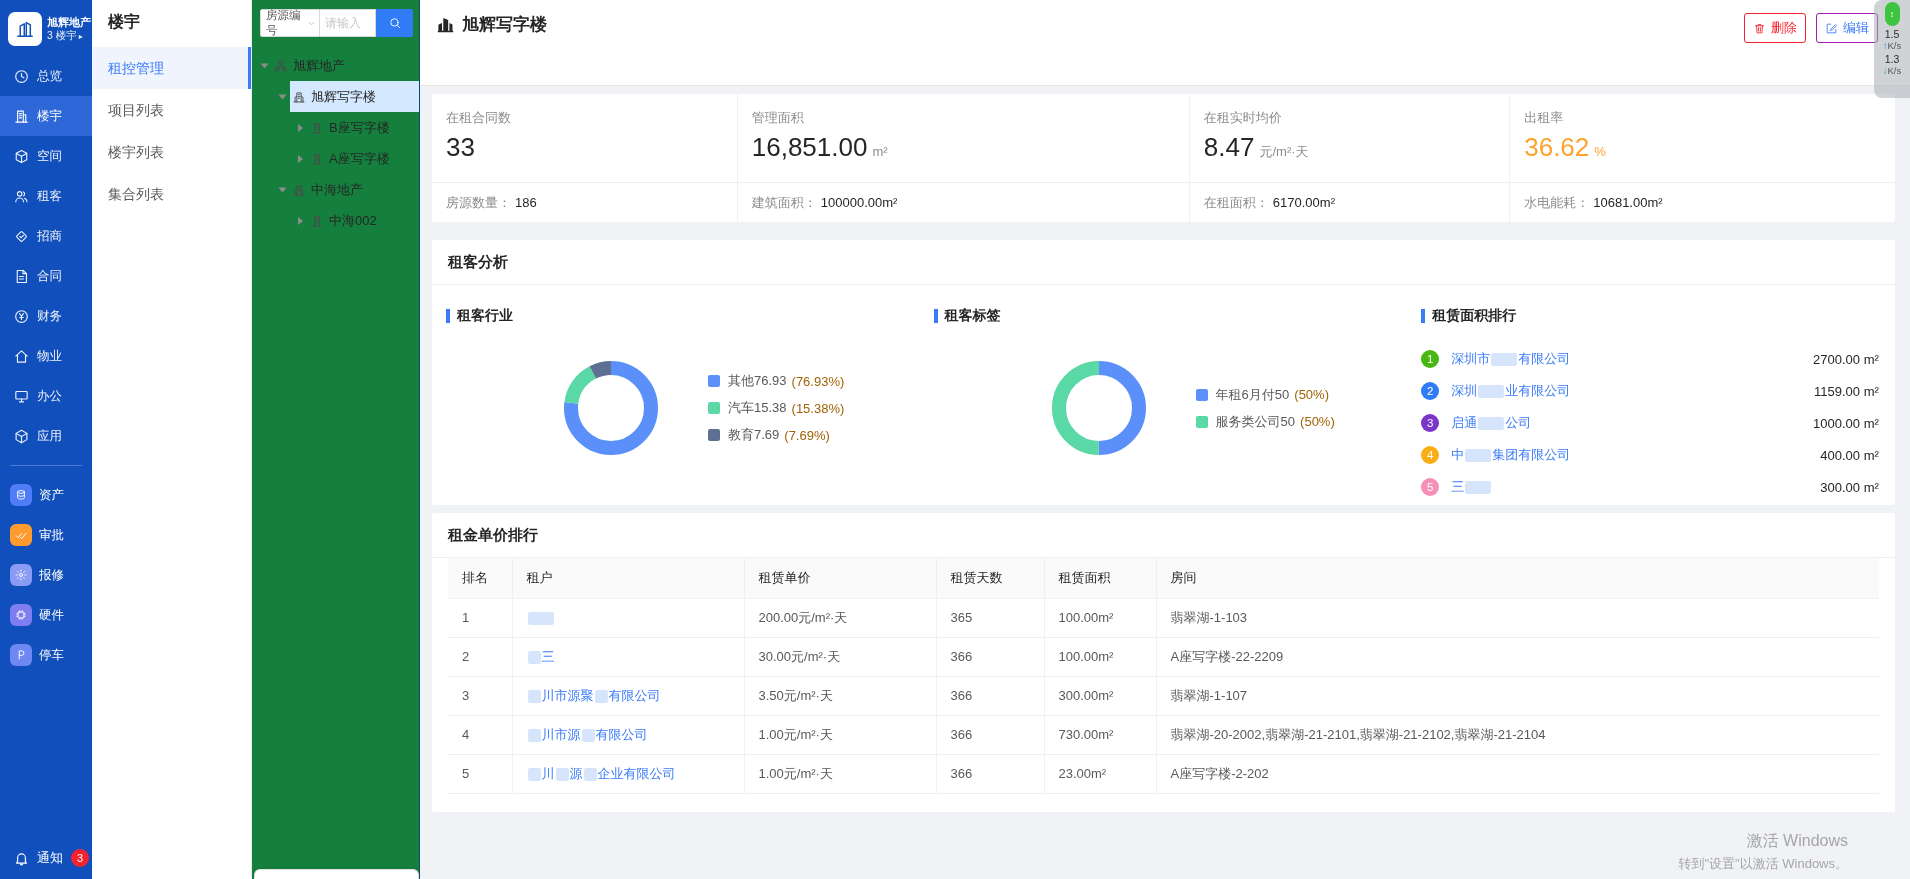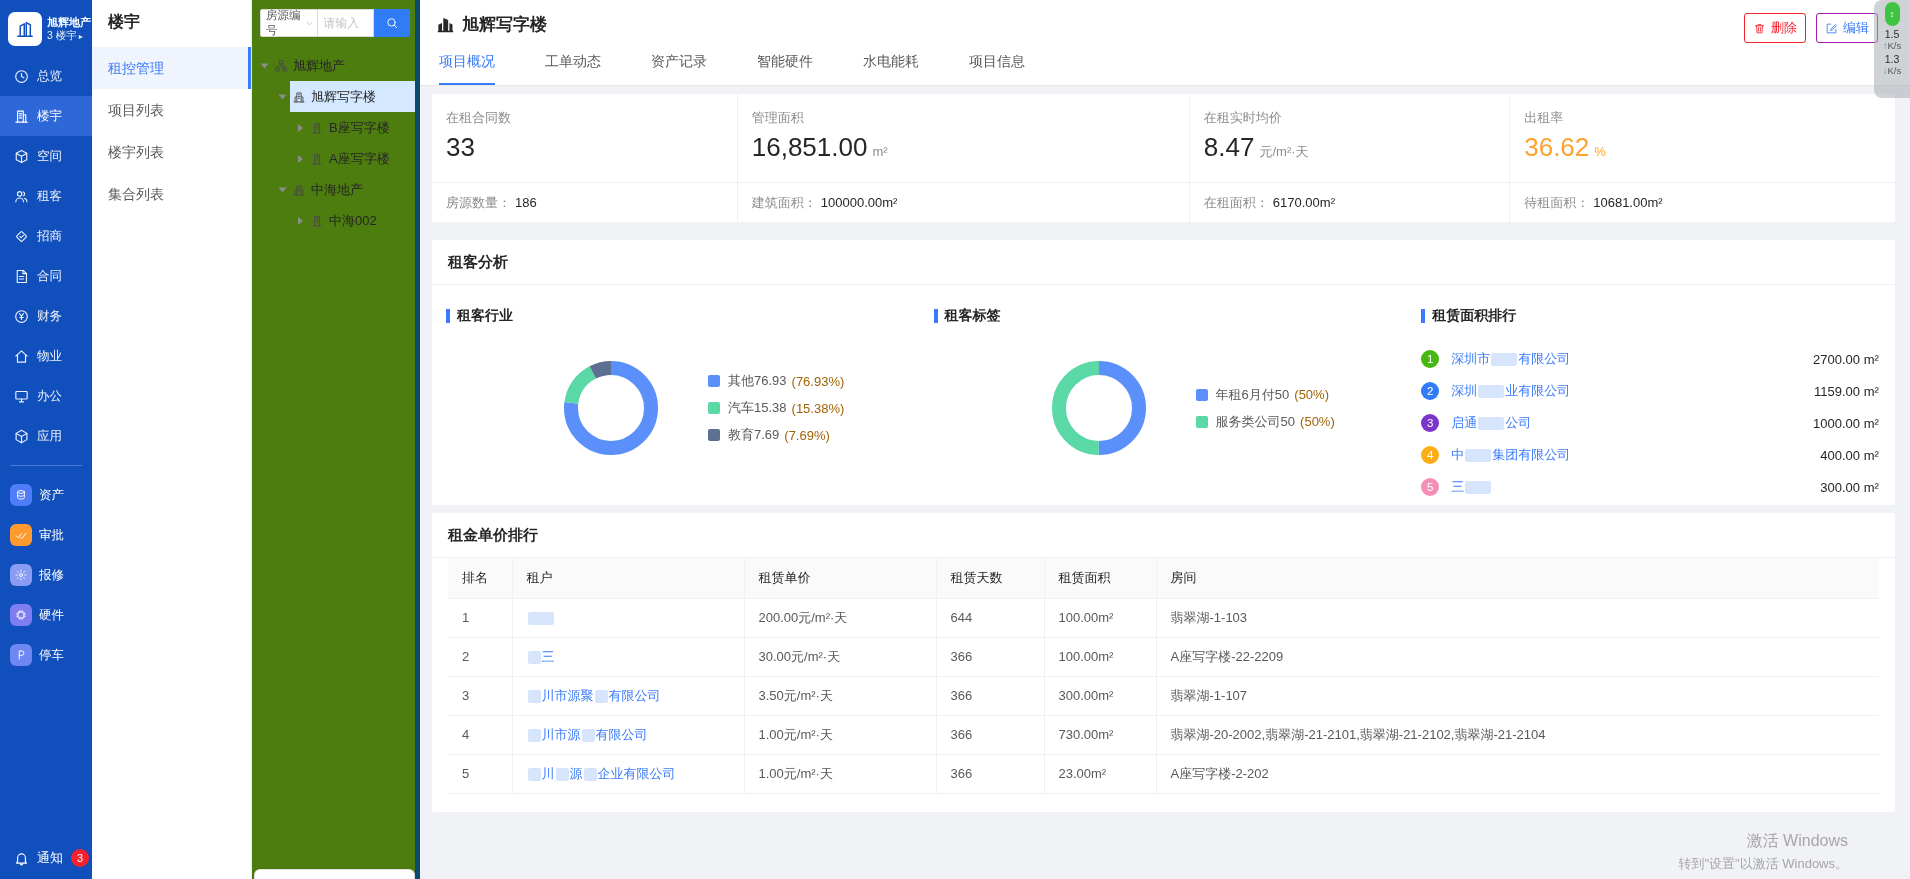--- a/index.html
+++ b/index.html
@@ -32,21 +32,21 @@
   .badge { margin-left:8px; min-width:18px; height:18px; border-radius:9px; background:#f5222d; color:#fff; font-size:11px; display:flex; align-items:center; justify-content:center; }
 
   
   .panel2 { position:absolute; left:92px; top:0; bottom:0; width:160px; background:#fff; border-right:1px solid #e7e9ec; }
   .panel2 h2 { font-size:16px; font-weight:bold; color:#262626; padding:12px 0 14px 16px; }
   .pItem { position:relative; height:42px; line-height:42px; padding-left:16px; font-size:14px; color:#595959; cursor:pointer; }
   .pItem.active { background:#f0f5fd; color:#3a7bfa; }
   .pItem.active::after { content:""; position:absolute; right:0; top:0; bottom:0; width:3px; background:#3a7bfa; }
 
   
-  .treePanel { position:absolute; left:252px; top:0; bottom:0; width:168px; background:#4d7c0f; border-right:5px solid #0c4a6e; }
+  .treePanel { position:absolute; left:252px; top:0; bottom:0; width:168px; background:#15803d; border-right:1px solid #0c4a6e; }
   .searchRow { display:flex; padding:9px 5px 9px 8px; }
   .selBox { width:60px; height:28px; border:1px solid #d9d9d9; border-radius:2px 0 0 2px; display:flex; align-items:center; justify-content:space-between; padding:0 3px 0 5px; font-size:11.5px; color:#595959; cursor:pointer; background:#fff; }
   .selBox .icon { width:9px; height:9px; color:#bfbfbf; flex:none; }
   .searchInput { width:56px; height:28px; border:1px solid #d9d9d9; border-left:none; padding:0 5px; font-size:12px; color:#262626; outline:none; }
   .searchInput::placeholder { color:#c3c6cc; }
   .searchBtn { width:37px; height:28px; border:none; background:#2f7cf6; border-radius:0 2px 2px 0; color:#fff; cursor:pointer; display:flex; align-items:center; justify-content:center; }
   .searchBtn .icon { width:14px; height:14px; }
   .tree { padding-top:4px; }
   .tnode { display:flex; align-items:center; height:31px; cursor:pointer; }
   .caret { width:0; height:0; border-left:5px solid #8c8c8c; border-top:4px solid transparent; border-bottom:4px solid transparent; margin-right:5px; flex:none; }
@@ -455,28 +455,20 @@
       </div>
       <div class="hbtn btnEdit">
         <span class="icon" id="editIcon">
             <svg viewBox="0 0 24 24" fill="none" stroke="currentColor" stroke-width="1.6" stroke-linecap="round" stroke-linejoin="round">
               <path d="M20 13.5V20H4V4h6.5"></path>
               <path d="M11 13l8.3-8.3 2 2L13 15l-2.6.6z"></path>
             </svg>
           </span>
         <span>编辑</span>
       </div>
-      <div class="tabs" id="tabs">
-          <div class="tab active">项目概况</div>
-          <div class="tab">工单动态</div>
-          <div class="tab">资产记录</div>
-          <div class="tab">智能硬件</div>
-          <div class="tab">水电能耗</div>
-          <div class="tab">项目信息</div>
-        </div>
     </div>
 
     <div class="card statsCard">
       <div class="row1" id="statCards">
           <div class="stat c0">
             <div class="slabel">在租合同数</div>
             <div class="svalue" style="color:#262626">33</div>
           </div>
           <div class="stat c1">
             <div class="slabel">管理面积</div>
@@ -488,21 +480,21 @@
           </div>
           <div class="stat c3">
             <div class="slabel">出租率</div>
             <div class="svalue" style="color:#ffa22d">36.62<span class="sunit" style="color:#ffa22d">%</span></div>
           </div>
         </div>
       <div class="row2" id="statSub">
           <div class="sub c0"><span class="sublabel">房源数量</span><span class="subvalue">186</span></div>
           <div class="sub c1"><span class="sublabel">建筑面积</span><span class="subvalue">100000.00m²</span></div>
           <div class="sub c2"><span class="sublabel">在租面积</span><span class="subvalue">6170.00m²</span></div>
-          <div class="sub c3"><span class="sublabel">待租面积</span><span class="subvalue">10681.00m²</span></div>
+          <div class="sub c3"><span class="sublabel">水电能耗</span><span class="subvalue">10681.00m²</span></div>
         </div>
     </div>
 
     <div class="card tenantCard">
       <div class="cardTitle">租客分析</div>
       <div class="taBody">
         <div class="taCol">
           <div class="secTitle" id="chartTitle0">租客行业</div>
           <div class="chartRow">
             <div class="donut" id="donut0"><svg width="106" height="106" viewBox="0 0 106 106">
@@ -595,21 +587,21 @@
                 <th class="cw3">租赁天数</th>
                 <th class="cw4">租赁面积</th>
                 <th class="cw5">房间</th>
               </tr>
             </thead>
             <tbody>
               <tr>
                 <td class="cw0">1</td>
                 <td class="cw1"><a class="link"><span class="redact" style="width:26px"></span></a></td>
                 <td class="cw2">200.00元/m²·天</td>
-                <td class="cw3">644</td>
+                <td class="cw3">365</td>
                 <td class="cw4">100.00m²</td>
                 <td>翡翠湖-1-103</td>
               </tr>
               <tr>
                 <td class="cw0">2</td>
                 <td class="cw1"><a class="link"><span class="redact" style="width:13px"></span>三</a></td>
                 <td class="cw2">30.00元/m²·天</td>
                 <td class="cw3">366</td>
                 <td class="cw4">100.00m²</td>
                 <td>A座写字楼-22-2209</td>

